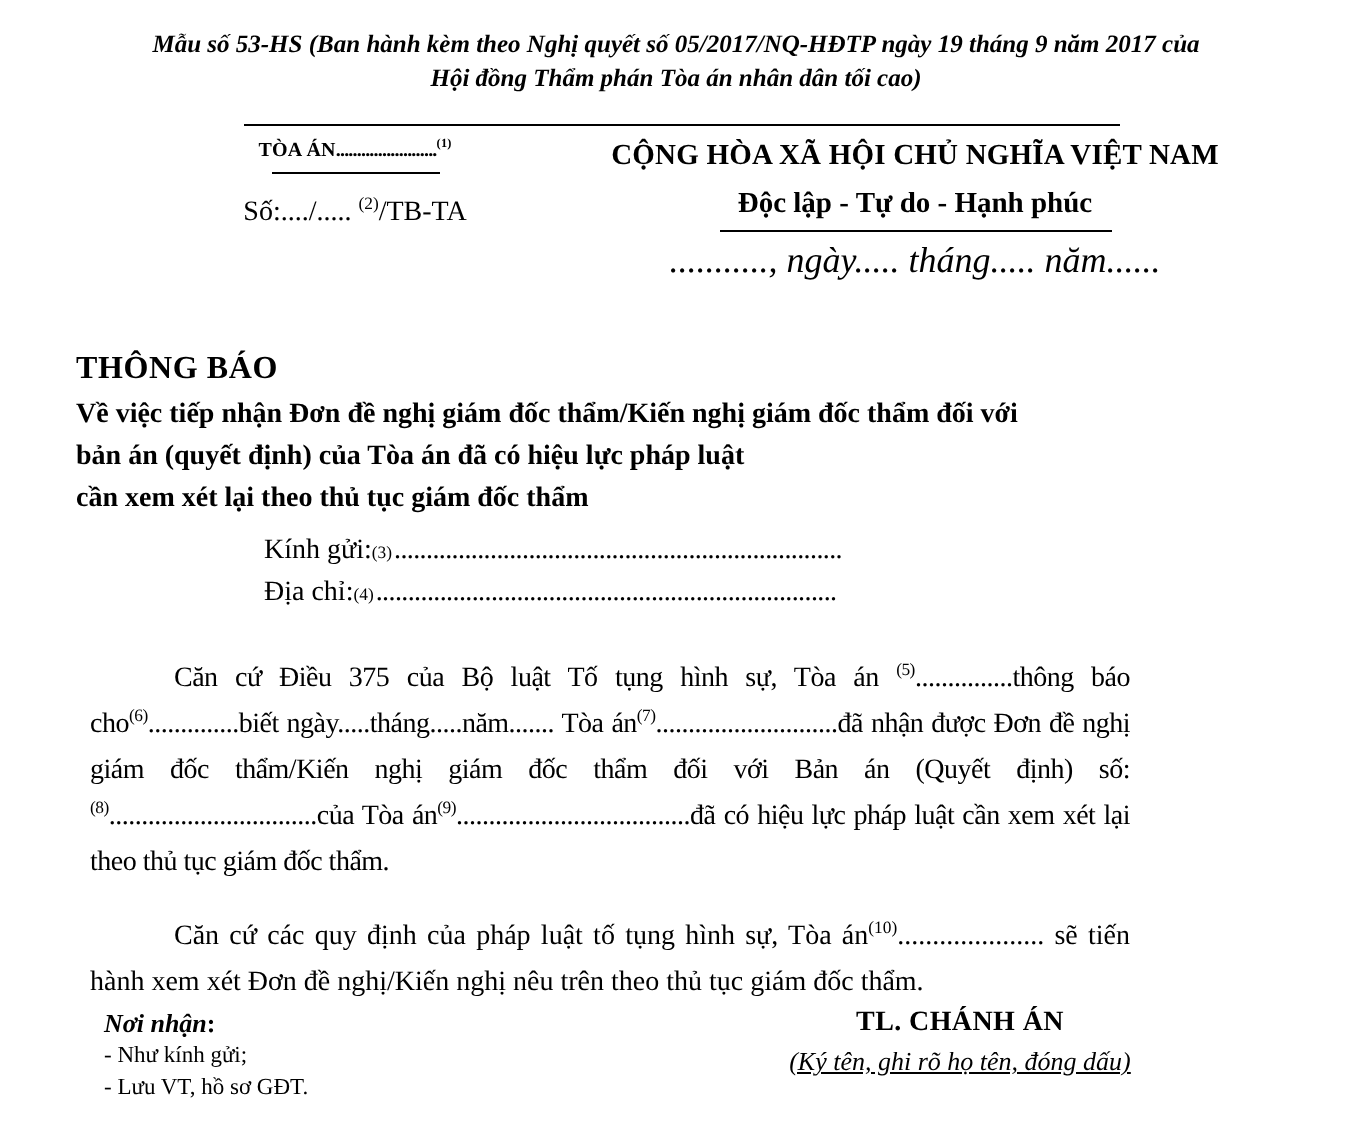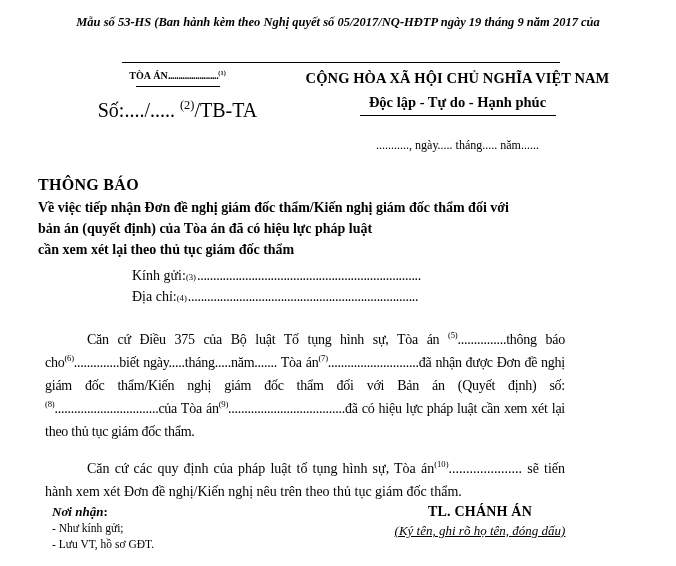--- a/index.html
+++ b/index.html
@@ -77,21 +77,21 @@
     font-weight: bold;
     letter-spacing: -0.4px;
   }
   .short-rule {
     width: 84px;
     height: 0;
     border-top: 1.2px solid #000;
     margin: 5px auto 0 auto;
   }
   .so-line {
-    font-size: 20px;
+    font-size: 14px;
     margin-top: 12px;
     white-space: nowrap;
   }
   .nation {
     font-weight: bold;
     font-size: 14.5px;
     white-space: nowrap;
     letter-spacing: 0.1px;
   }
   .motto {
@@ -100,22 +100,23 @@
     margin-top: 7px;
     white-space: nowrap;
   }
   .motto-rule {
     width: 196px;
     height: 0;
     border-top: 1.2px solid #000;
     margin: 4px auto 0 auto;
   }
   .datum {
-    font-size: 12px;
-    margin-top: 22px;
+    font-style: italic;
+    font-size: 18px;
+    margin-top: 4px;
     white-space: nowrap;
   }
 
   sup {
     font-size: 0.62em;
     vertical-align: super;
     line-height: 0;
   }
 
   
@@ -225,20 +226,21 @@
     text-decoration: underline;
   }
 </style>
 </head>
 <body>
 
 <div class="page">
 
   <div class="form-note">
     <div>Mẫu số 53-HS (Ban hành kèm theo Nghị quyết số 05/2017/NQ-HĐTP ngày 19 tháng 9 năm 2017 của</div>
+    <div>Hội đồng Thẩm phán Tòa án nhân dân tối cao)</div>
   </div>
 
   <div class="top-rule"></div>
 
   <div class="header">
 
     <div class="hdr-left">
       <div class="court-line"><span>TÒA ÁN</span><span class="dots">........................</span><sup>(1)</sup></div>
       <div class="short-rule"></div>
       <div class="so-line"><span>Số:..../..... </span><sup>(2)</sup><span>/TB-TA</span></div>

